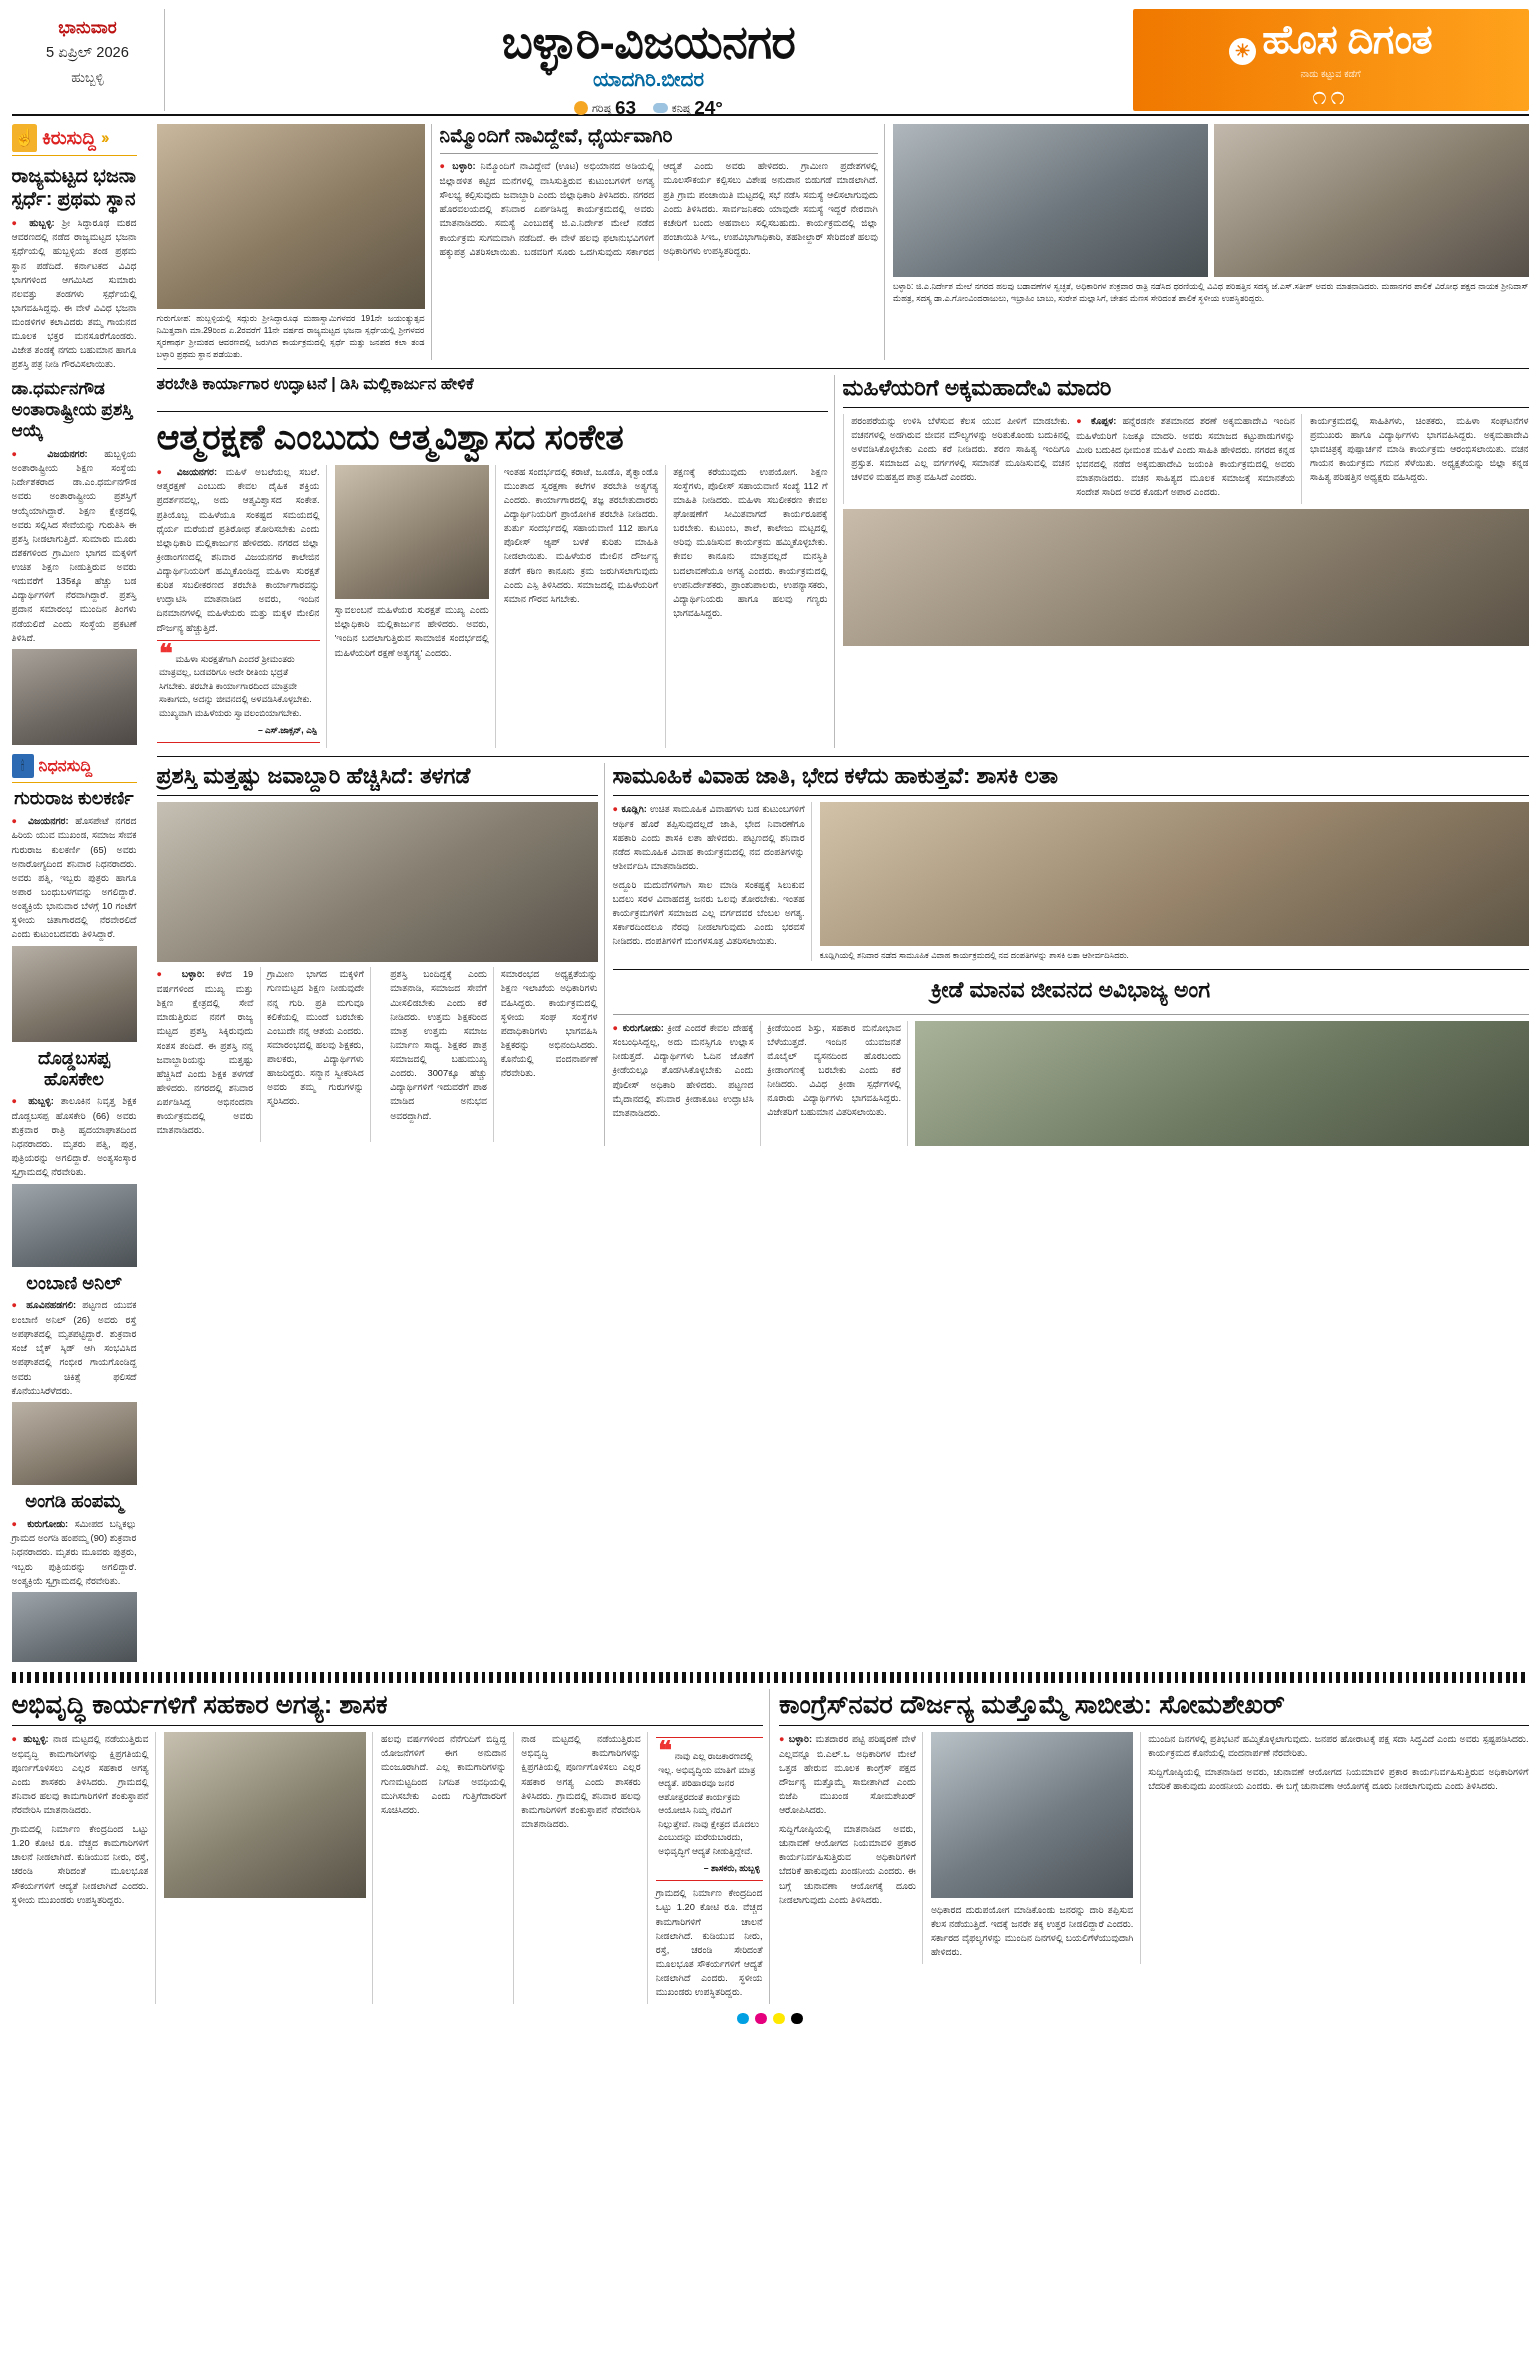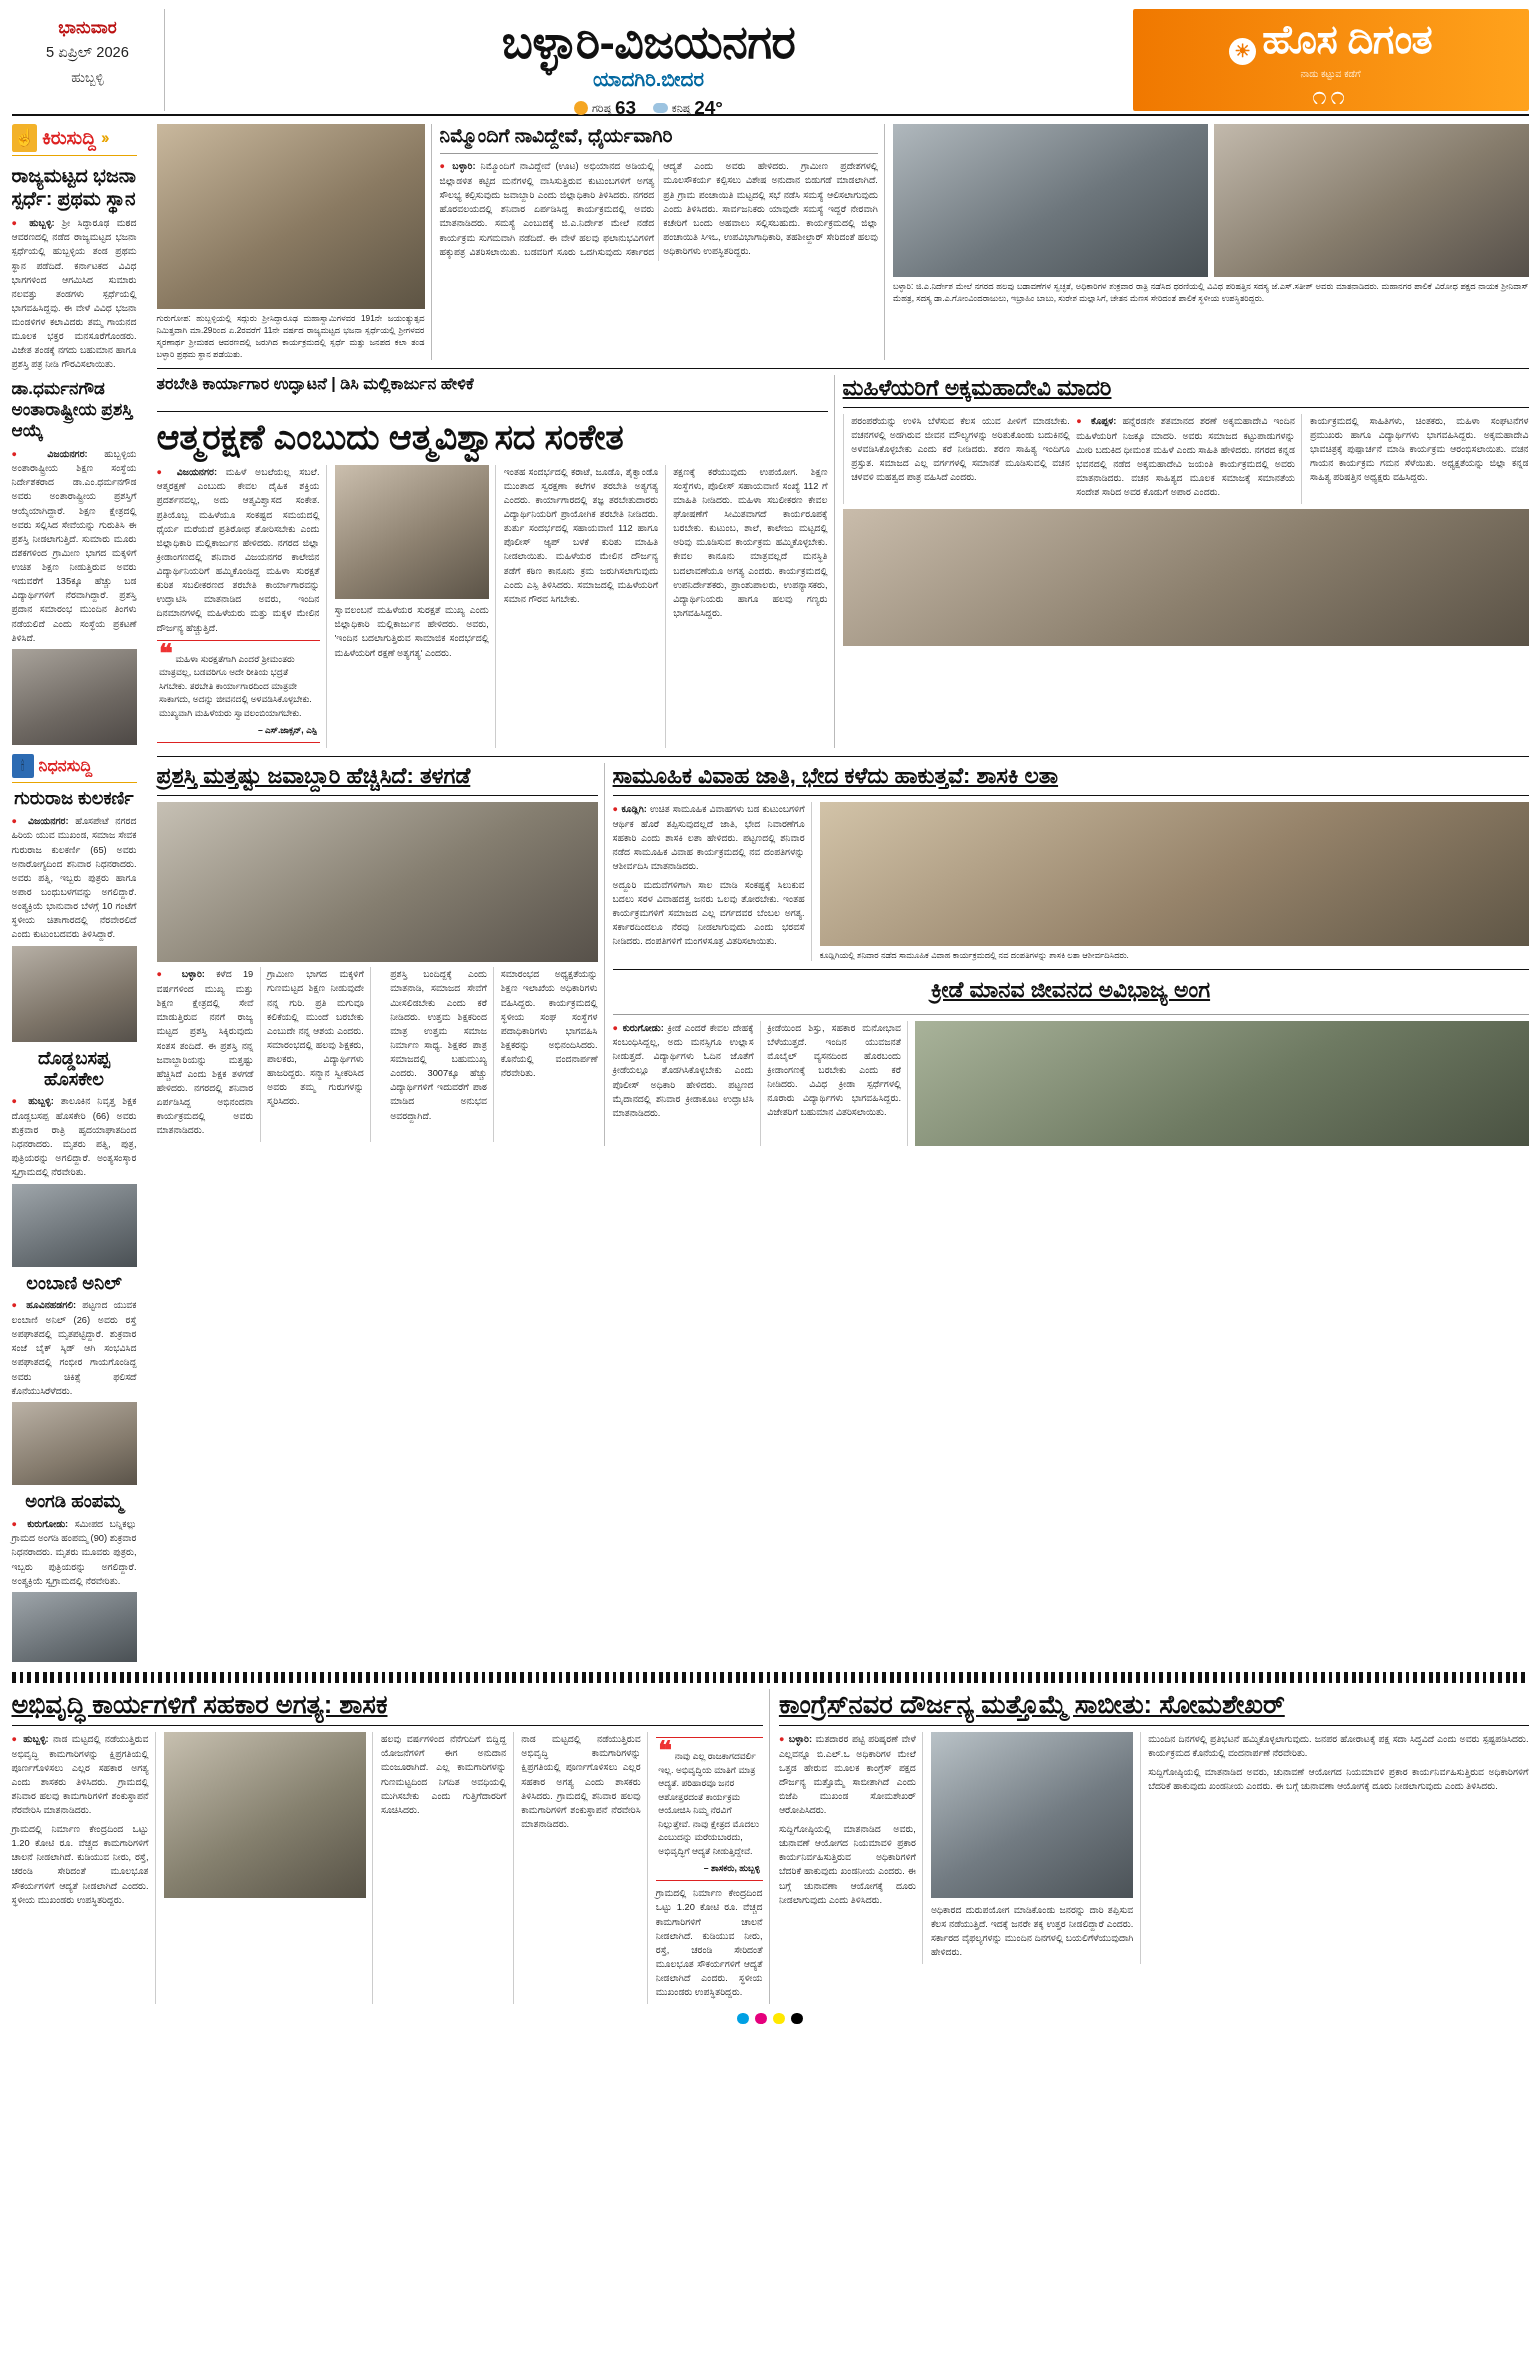--- a/index.html
+++ b/index.html
@@ -61,21 +61,21 @@
   .obit-name { font-size: 18px; font-weight: bold; text-align: center; margin: 5.8px 0 4.5px; }
   .photo { background: #cfd3d6; width: 100%; position: relative; overflow: hidden; }
   .photo.p1 { height: 96px; background: linear-gradient(160deg,#a9a39b,#6e6862 60%,#4d4845); }
   .photo.p2 { height: 96px; background: linear-gradient(160deg,#b7b0a6,#7d7468 60%,#55504a); }
   .photo.p3 { height: 83px; background: linear-gradient(160deg,#9fa6ab,#6a7176 60%,#4a5054); }
   .photo.p4 { height: 83px; background: linear-gradient(160deg,#bbb2a6,#857b6d 60%,#5a5349); }
 
   
   .kicker { font-size: 16px; font-weight: bold; border-bottom: 1.3px solid #111; padding-bottom: 18px; margin-bottom: 5.1px; }
   .bighead { font-size: 35px; font-weight: bold; line-height: 1.14; margin: 3.8px 0 7.7px; letter-spacing: -0.3px; }
-  .midhead { font-size: 22px; font-weight: bold; line-height: 1.2; border-bottom: 1.3px solid #111; padding-bottom: 5.1px; margin-bottom: 6.4px; text-decoration: underline; }
+  .midhead { font-size: 22px; font-weight: bold; line-height: 1.2; border-bottom: 1.3px solid #111; padding-bottom: 5.1px; margin-bottom: 6.4px; }
   .midhead.nb { border-bottom: none; }
   .subhead { font-size: 19px; font-weight: bold; line-height: 1.22; margin-bottom: 5.1px; }
 
   .caption { font-size: 8.3px; line-height: 1.45; color: #222; margin-top: 3.2px; text-align: justify; }
 
   .cols2 { column-count: 2; column-gap: 9px; column-rule: 0.6px solid #ccc; }
 
   .quote { border-top: 1.3px solid #d22; border-bottom: 1.3px solid #d22; padding: 5.1px 2.6px; margin: 5.1px 0; font-size: 9px; line-height: 1.5; }
   .qmark { color: #e33; font-size: 25.6px; font-weight: bold; line-height: .6; }
   .qattr { text-align: right; font-weight: bold; font-size: 8.6px; margin-top: 3.8px; }
@@ -352,21 +352,21 @@
             </div>
         </div>
         <div style="width:128px;border-left:0.6px solid #ccc;padding-left:7.7px">
           <div class="body">
               <p>ನಾಡ ಮಟ್ಟದಲ್ಲಿ ನಡೆಯುತ್ತಿರುವ ಅಭಿವೃದ್ಧಿ ಕಾಮಗಾರಿಗಳನ್ನು ಕ್ಷಿಪ್ರಗತಿಯಲ್ಲಿ ಪೂರ್ಣಗೊಳಿಸಲು ಎಲ್ಲರ ಸಹಕಾರ ಅಗತ್ಯ ಎಂದು ಶಾಸಕರು ತಿಳಿಸಿದರು. ಗ್ರಾಮದಲ್ಲಿ ಶನಿವಾರ ಹಲವು ಕಾಮಗಾರಿಗಳಿಗೆ ಶಂಕುಸ್ಥಾಪನೆ ನೆರವೇರಿಸಿ ಮಾತನಾಡಿದರು.</p>
             </div>
         </div>
         <div style="flex:1;border-left:0.6px solid #ccc;padding-left:7.7px">
           <div class="quote">
             <span class="qmark">❝</span>
-            <span>ನಾವು ಎಲ್ಲ ರಾಜಕಾಗದವರ್ಲಿ ಇಲ್ಲ. ಅಭಿವೃದ್ಧಿಯ ಮಾತಿಗೆ ಮಾತ್ರ ಆದ್ಯತೆ. ಪರಿಹಾರವೂ ಜನರ ಆಶೋತ್ತರದಂತೆ ಕಾರ್ಯಕ್ರಮ ಆಯೋಜಿಸಿ ನಿಮ್ಮ ನೆರವಿಗೆ ನಿಲ್ಲುತ್ತೇವೆ. ನಾವು ಕ್ಷೇತ್ರದ ಮೊದಲು ಎಂಬುದನ್ನು ಮರೆಯಬಾರದು, ಅಭಿವೃದ್ಧಿಗೆ ಆದ್ಯತೆ ನೀಡುತ್ತಿದ್ದೇವೆ.</span>
+            <span>ನಾವು ಎಲ್ಲ ರಾಜಕಾರಣದಲ್ಲಿ ಇಲ್ಲ. ಅಭಿವೃದ್ಧಿಯ ಮಾತಿಗೆ ಮಾತ್ರ ಆದ್ಯತೆ. ಪರಿಹಾರವೂ ಜನರ ಆಶೋತ್ತರದಂತೆ ಕಾರ್ಯಕ್ರಮ ಆಯೋಜಿಸಿ ನಿಮ್ಮ ನೆರವಿಗೆ ನಿಲ್ಲುತ್ತೇವೆ. ನಾವು ಕ್ಷೇತ್ರದ ಮೊದಲು ಎಂಬುದನ್ನು ಮರೆಯಬಾರದು, ಅಭಿವೃದ್ಧಿಗೆ ಆದ್ಯತೆ ನೀಡುತ್ತಿದ್ದೇವೆ.</span>
             <div class="qattr">– ಶಾಸಕರು, ಹುಬ್ಬಳ್ಳಿ</div>
           </div>
           <div class="body">
               <p>ಗ್ರಾಮದಲ್ಲಿ ನಿರ್ಮಾಣ ಕೇಂದ್ರದಿಂದ ಒಟ್ಟು 1.20 ಕೋಟಿ ರೂ. ವೆಚ್ಚದ ಕಾಮಗಾರಿಗಳಿಗೆ ಚಾಲನೆ ನೀಡಲಾಗಿದೆ. ಕುಡಿಯುವ ನೀರು, ರಸ್ತೆ, ಚರಂಡಿ ಸೇರಿದಂತೆ ಮೂಲಭೂತ ಸೌಕರ್ಯಗಳಿಗೆ ಆದ್ಯತೆ ನೀಡಲಾಗಿದೆ ಎಂದರು. ಸ್ಥಳೀಯ ಮುಖಂಡರು ಉಪಸ್ಥಿತರಿದ್ದರು.</p>
             </div>
         </div>
       </div>
     </div>
 
     <div style="flex:1;border-left:0.6px solid #b9b9b9;padding-left:9px">

